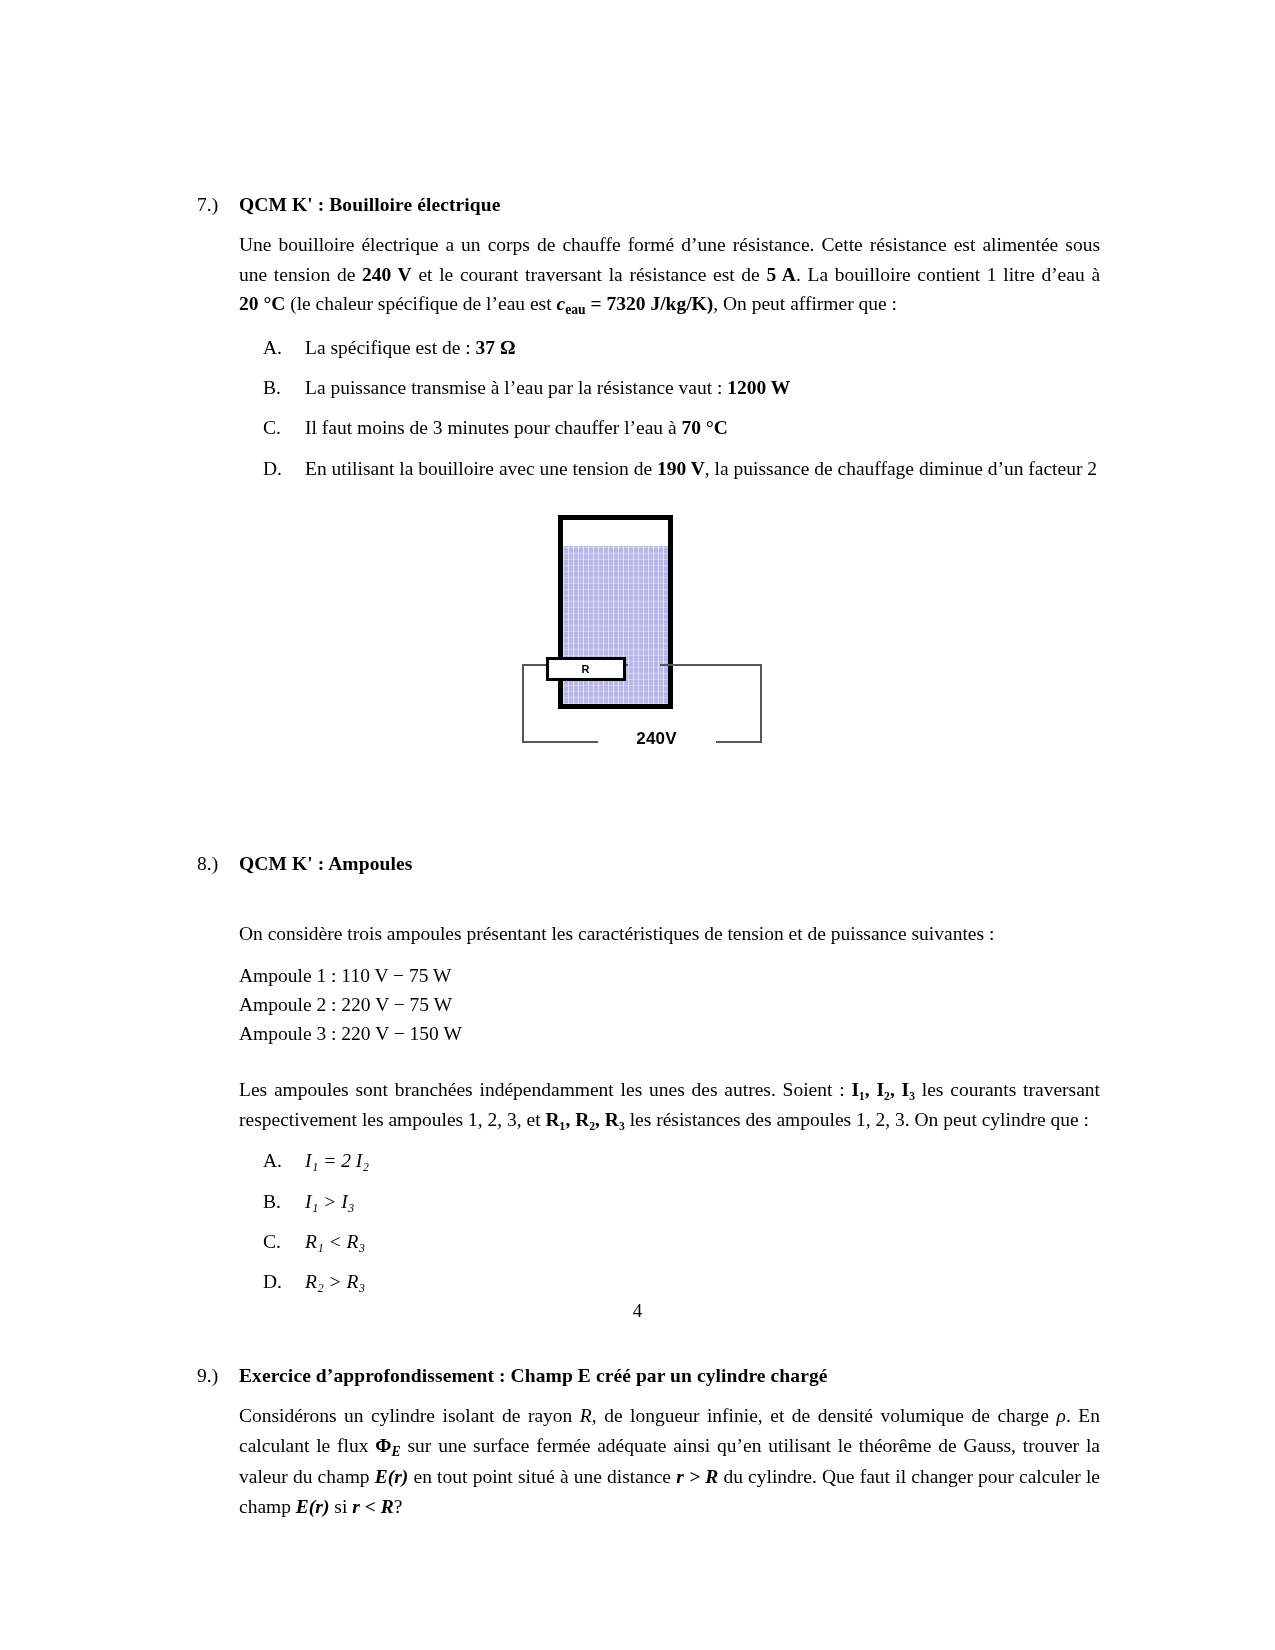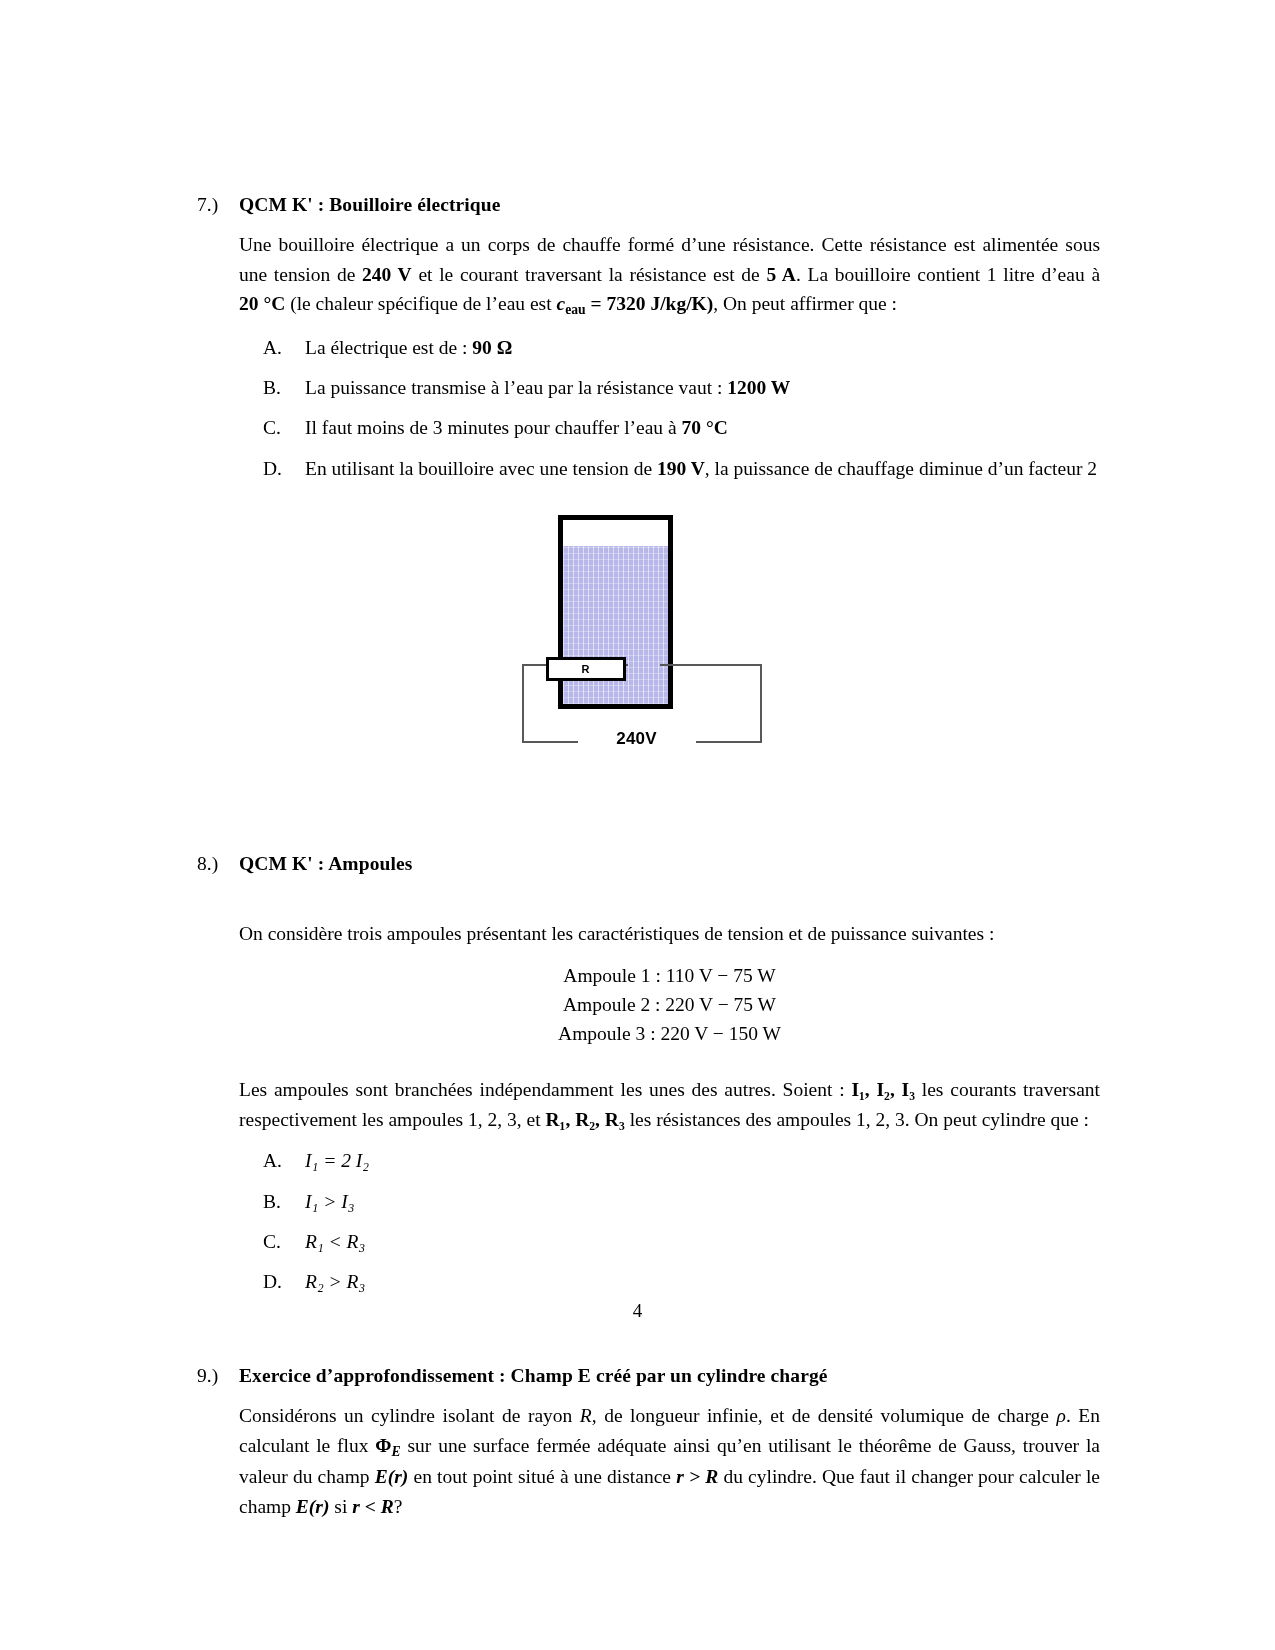--- a/index.html
+++ b/index.html
@@ -89,21 +89,20 @@
     font-style: italic;
   }
   .sub.up { font-style: normal; margin-top: 31px; }
   .nb { white-space: nowrap; font-weight: bold; }
 
   
   .bulbs {
     margin: 14px 0 0 0;
     font-size: 19.5px;
     line-height: 1.48;
-    text-align: center;
   }
   .bulbs div { white-space: nowrap; }
 
   
   .figure {
     margin: 30px 0 0 0;
     height: 252px;
     position: relative;
   }
   .fig-inner {
@@ -151,21 +150,21 @@
   }
   .wire-bottom-r {
     position: absolute;
     left: 178px;
     top: 228px;
     width: 64px;
     border-top: 2px solid #58585a;
   }
   .volt-label {
     position: absolute;
-    left: 58px;
+    left: 78px;
     top: 216px;
     width: 118px;
     text-align: center;
     font-family: "Liberation Sans", sans-serif;
     font-size: 17px;
     font-weight: bold;
     color: #000;
     background: #ffffff;
     letter-spacing: 0.2px;
   }
@@ -257,21 +256,21 @@
         <span class="nb">5 A</span><span>. La bouilloire contient 1</span>
         <span>litre d’eau à</span>
         <span class="nb">20 °C</span>
         <span>(le chaleur spécifique de l’eau est</span>
         <span class="nb"><span class="mi">c</span><span class="sub up">eau</span> <span>= 7320 J/kg/K)</span></span><span>, On peut affirmer que :</span>
       </p>
 
       <ol class="choices">
         <li>
           <span class="lbl">A.</span>
-          <span>La électrique est de : </span><span class="nb">90 Ω</span>
+          <span>La spécifique est de : </span><span class="nb">37 Ω</span>
         </li>
         <li>
           <span class="lbl">B.</span>
           <span>La puissance transmise à l’eau par la résistance vaut : </span><span class="nb">1200 W</span>
         </li>
         <li>
           <span class="lbl">C.</span>
           <span>Il faut moins de 3 minutes pour chauffer l’eau à </span><span class="nb">70 °C</span>
         </li>
         <li>

